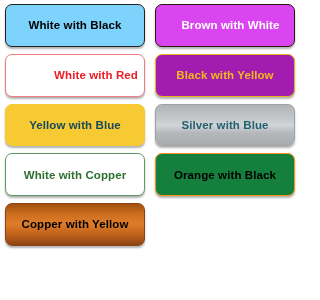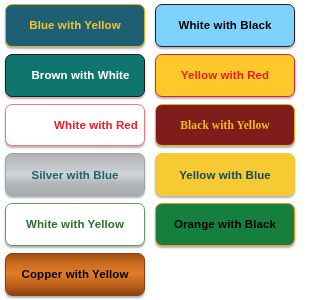--- a/index.html
+++ b/index.html
@@ -46,46 +46,40 @@
     letter-spacing: 0.1px;
     line-height: 1.1;
     white-space: nowrap;
     padding: 0 2px;
   }
 </style>
 </head>
 <body>
 
 <div id="swatch-grid">
-    <div class="swatch" style="background: rgb(31, 95, 115); border-color: rgb(216, 177, 31);">
-      <span class="swatch-label" style="color: rgb(242, 194, 48);">Blue with Yellow</span>
-    </div>
     <div class="swatch" style="background: #7dd3fc; border-color: rgb(34, 34, 34);">
       <span class="swatch-label" style="color: rgb(0, 0, 0);">White with Black</span>
     </div>
-    <div class="swatch" style="background: #0f766e; border-color: rgb(45, 24, 15); padding-left: 11px;">
+    <div class="swatch" style="background: #d946ef; border-color: rgb(45, 24, 15); padding-left: 11px;">
       <span class="swatch-label" style="color: rgb(255, 255, 255);">Brown with White</span>
-    </div>
-    <div class="swatch" style="background: rgb(253, 200, 42); border-color: rgb(237, 28, 36);">
-      <span class="swatch-label" style="color: rgb(237, 28, 36);">Yellow with Red</span>
     </div>
     <div class="swatch" style="background: rgb(255, 255, 255); border-color: rgb(240, 123, 128); padding-left: 42px;">
       <span class="swatch-label" style="color: rgb(237, 28, 36);">White with Red</span>
     </div>
-    <div class="swatch" style="background: #7f1d1d; border-color: rgb(232, 181, 30); font-family: Liberation Serif, serif;">
+    <div class="swatch" style="background: #a21caf; border-color: rgb(232, 181, 30);">
       <span class="swatch-label" style="color: rgb(242, 185, 28);">Black with Yellow</span>
+    </div>
+    <div class="swatch" style="background: rgb(247, 202, 51); border-color: rgb(247, 202, 51);">
+      <span class="swatch-label" style="color: rgb(24, 74, 92);">Yellow with Blue</span>
     </div>
     <div class="swatch" style="background: linear-gradient(rgb(176, 180, 182) 0%, rgb(198, 202, 204) 38%, rgb(210, 214, 216) 50%, rgb(180, 184, 186) 70%, rgb(167, 171, 173) 100%); border-color: rgb(158, 162, 164);">
       <span class="swatch-label" style="color: rgb(34, 96, 110);">Silver with Blue</span>
     </div>
-    <div class="swatch" style="background: rgb(247, 202, 51); border-color: rgb(247, 202, 51);">
-      <span class="swatch-label" style="color: rgb(24, 74, 92);">Yellow with Blue</span>
-    </div>
     <div class="swatch" style="background: rgb(255, 255, 255); border-color: rgb(95, 154, 96);">
-      <span class="swatch-label" style="color: rgb(46, 112, 48);">White with Yellow</span>
+      <span class="swatch-label" style="color: rgb(46, 112, 48);">White with Copper</span>
     </div>
     <div class="swatch" style="background: #15803d; border-color: rgb(250, 148, 18);">
       <span class="swatch-label" style="color: rgb(0, 0, 0);">Orange with Black</span>
     </div>
     <div class="swatch" style="background: linear-gradient(rgb(160, 80, 15) 0%, rgb(201, 107, 30) 22%, rgb(224, 125, 42) 48%, rgb(192, 98, 26) 74%, rgb(141, 68, 18) 100%); border-color: rgb(141, 68, 18);">
       <span class="swatch-label" style="color: rgb(0, 0, 0);">Copper with Yellow</span>
     </div>
   </div>
 
 </body></html>

